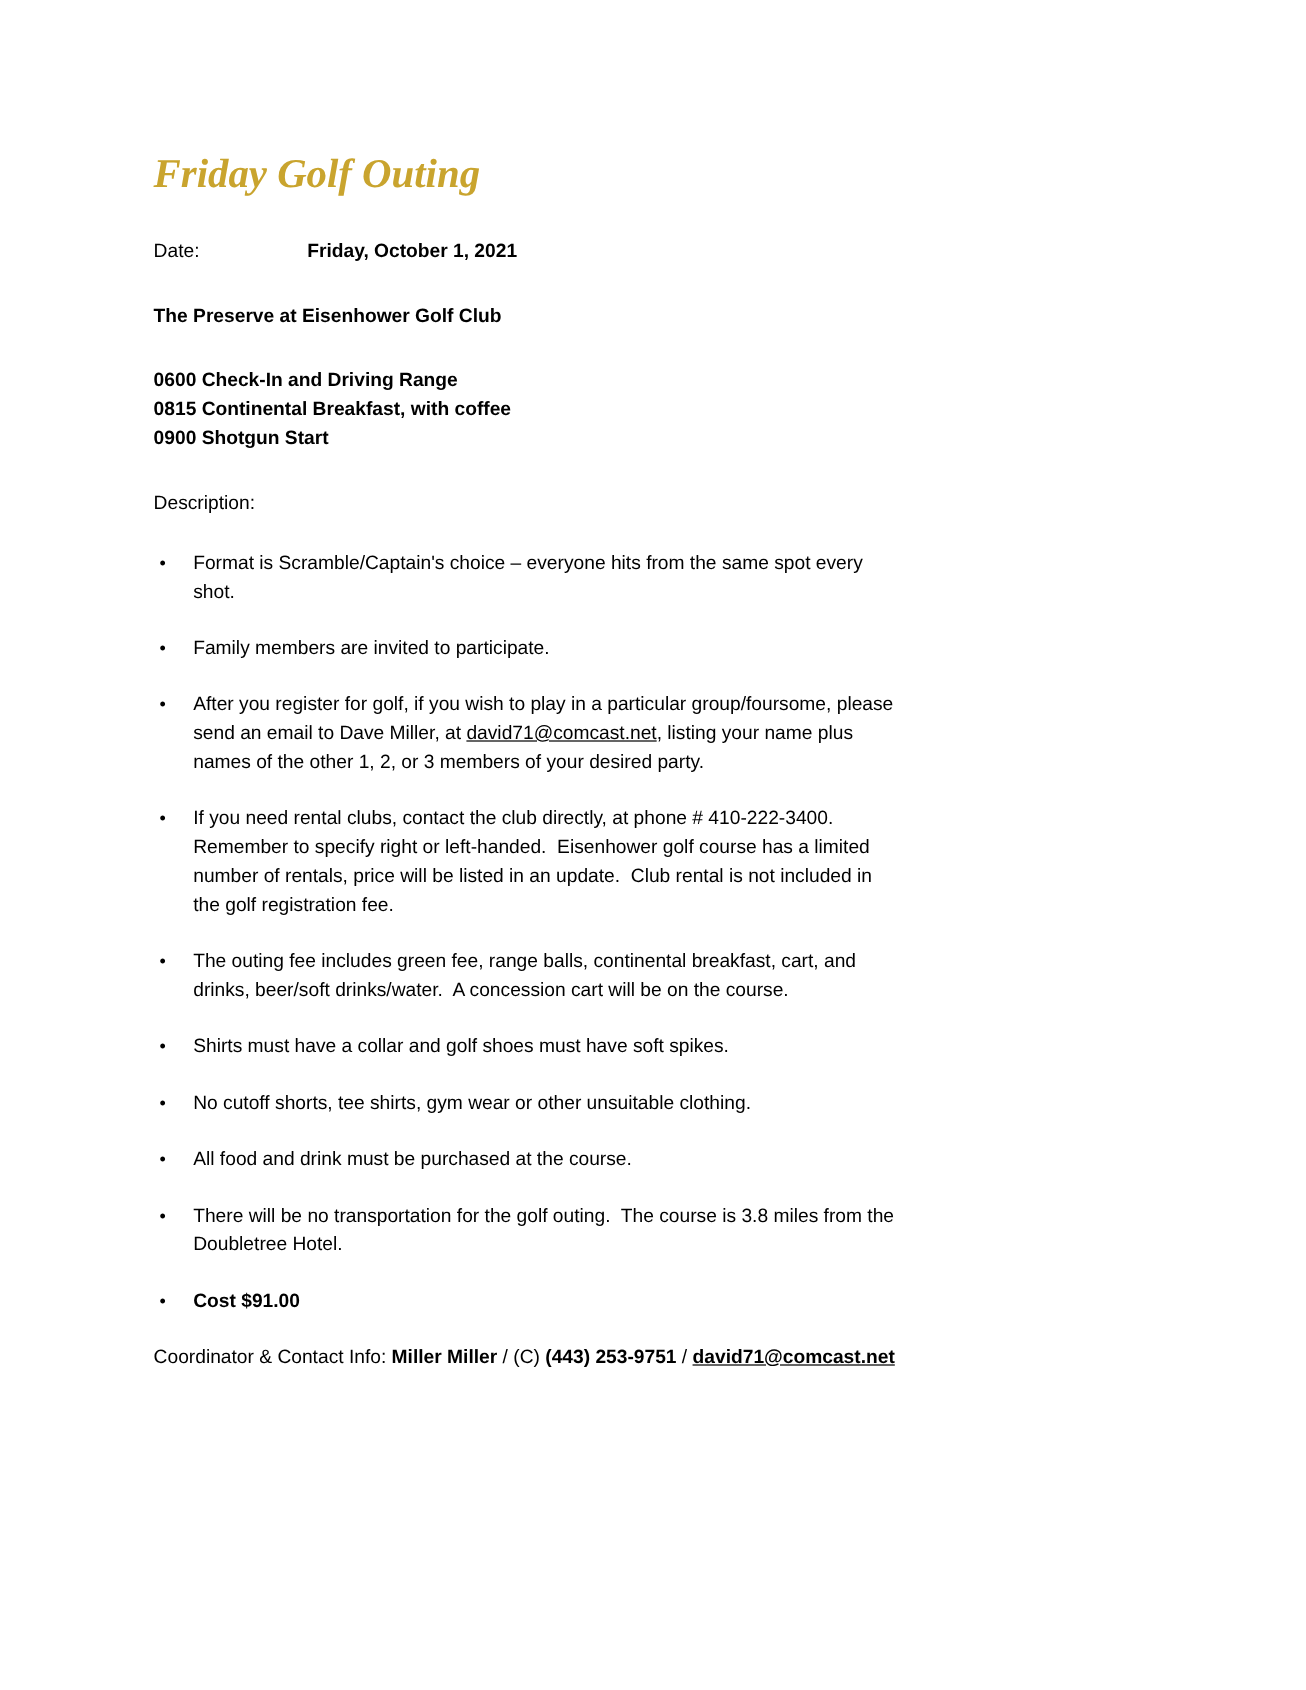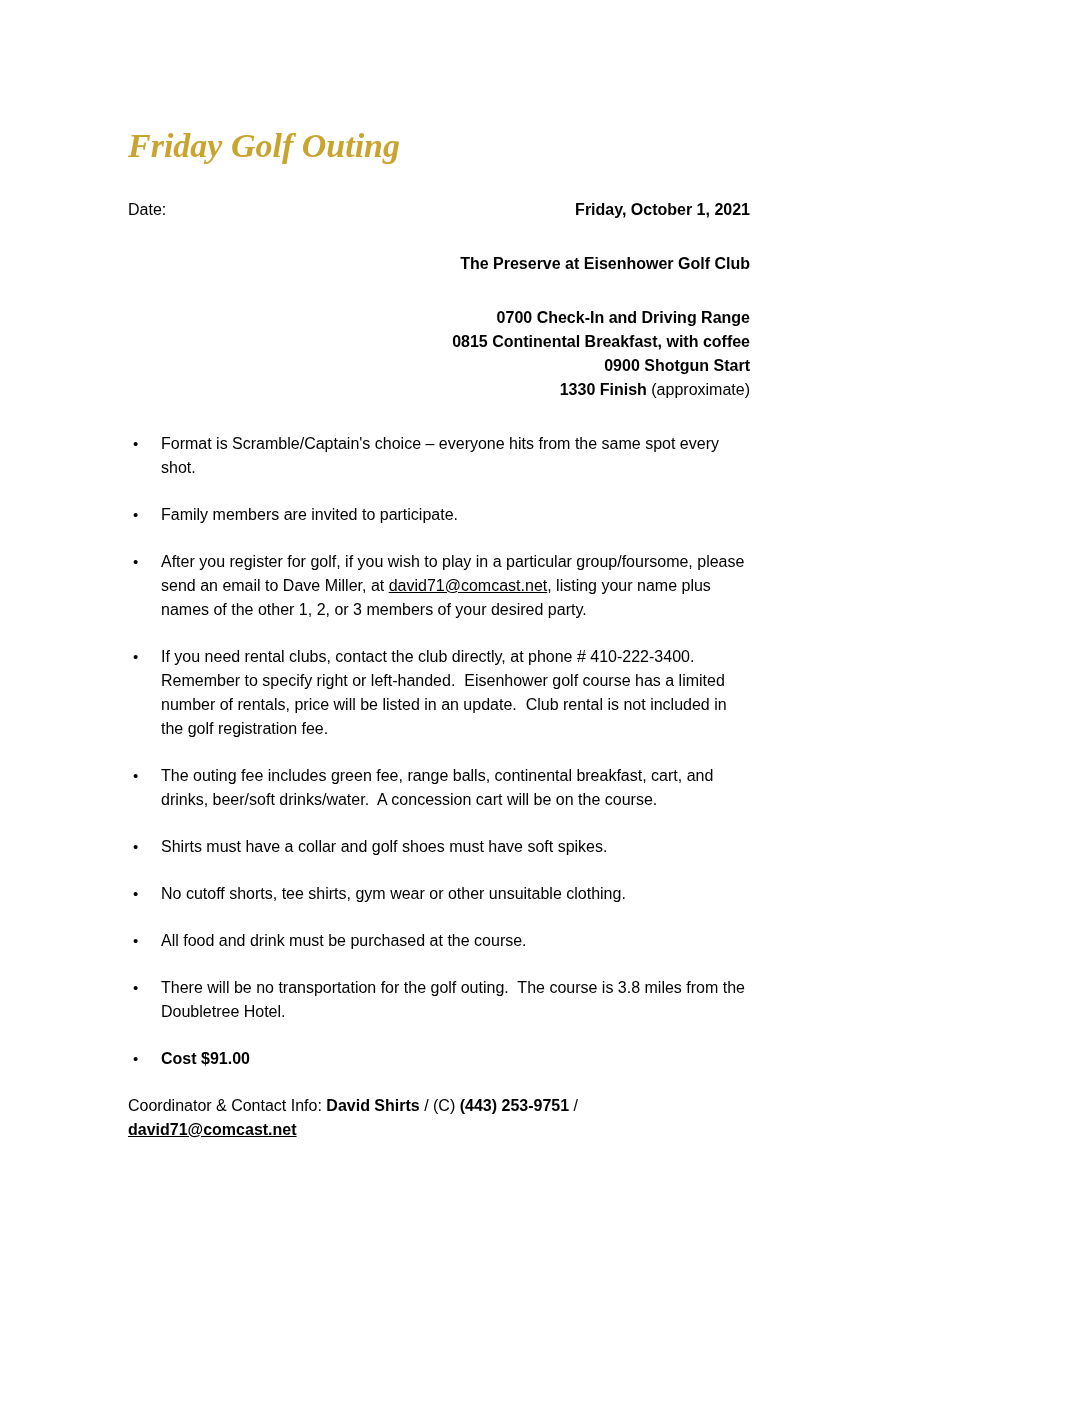--- a/index.html
+++ b/index.html
@@ -35,21 +35,20 @@
   .row {
     display: flex;
     margin-bottom: 30px;
   }
   .row .label {
     flex: 0 0 128px;
     width: 128px;
   }
   .row .value {
     flex: 1 1 auto;
-    text-align: right;
   }
   .bold { font-weight: bold; }
   .u { text-decoration: underline; }
   .pre { white-space: pre-wrap; }
   .desc-heading {
     margin: 0 0 26px 0;
   }
   ul.bullets {
     list-style: none;
     margin: 0;
@@ -87,27 +86,27 @@
   </div>
 
   <div class="row">
     <div class="value">
       <div class="bold">The Preserve at Eisenhower Golf Club</div>
     </div>
   </div>
 
   <div class="row">
     <div class="value">
-      <div><span class="bold">0700 Check-In and Driving Range</span><span class="pre"></span></div>
+      <div><span class="bold">0600 Check-In and Driving Range</span><span class="pre"></span></div>
       <div><span class="bold">0815 Continental Breakfast, with coffee</span><span class="pre"></span></div>
       <div><span class="bold">0900 Shotgun Start</span><span class="pre"></span></div>
-      <div><span class="bold">1330 Finish</span><span class="pre"> (approximate)</span></div>
     </div>
   </div>
 
+  <div class="desc-heading">Description:</div>
 
   <ul class="bullets">
     <li>
       <span class="bullet-dot">•</span>
       <span class="bullet-text">Format is Scramble/Captain's choice – everyone hits from the same spot every shot.</span>
     </li>
     <li>
       <span class="bullet-dot">•</span>
       <span class="bullet-text">Family members are invited to participate.</span>
     </li>
@@ -138,15 +137,15 @@
     <li>
       <span class="bullet-dot">•</span>
       <span class="bullet-text">There will be no transportation for the golf outing.  The course is 3.8 miles from the Doubletree Hotel.</span>
     </li>
     <li>
       <span class="bullet-dot">•</span>
       <span class="bullet-text bold">Cost $91.00</span>
     </li>
   </ul>
 
-  <div class="footer"><span class="pre">Coordinator &amp; Contact Info: </span><span class="bold pre">David Shirts</span><span class="pre"> / (C) </span><span class="bold pre">(443) 253-9751</span><span class="pre"> / </span><span class="bold u">david71@comcast.net</span></div>
+  <div class="footer"><span class="pre">Coordinator &amp; Contact Info: </span><span class="bold pre">Miller Miller</span><span class="pre"> / (C) </span><span class="bold pre">(443) 253-9751</span><span class="pre"> / </span><span class="bold u">david71@comcast.net</span></div>
 
 </div>
 
 </body></html>

